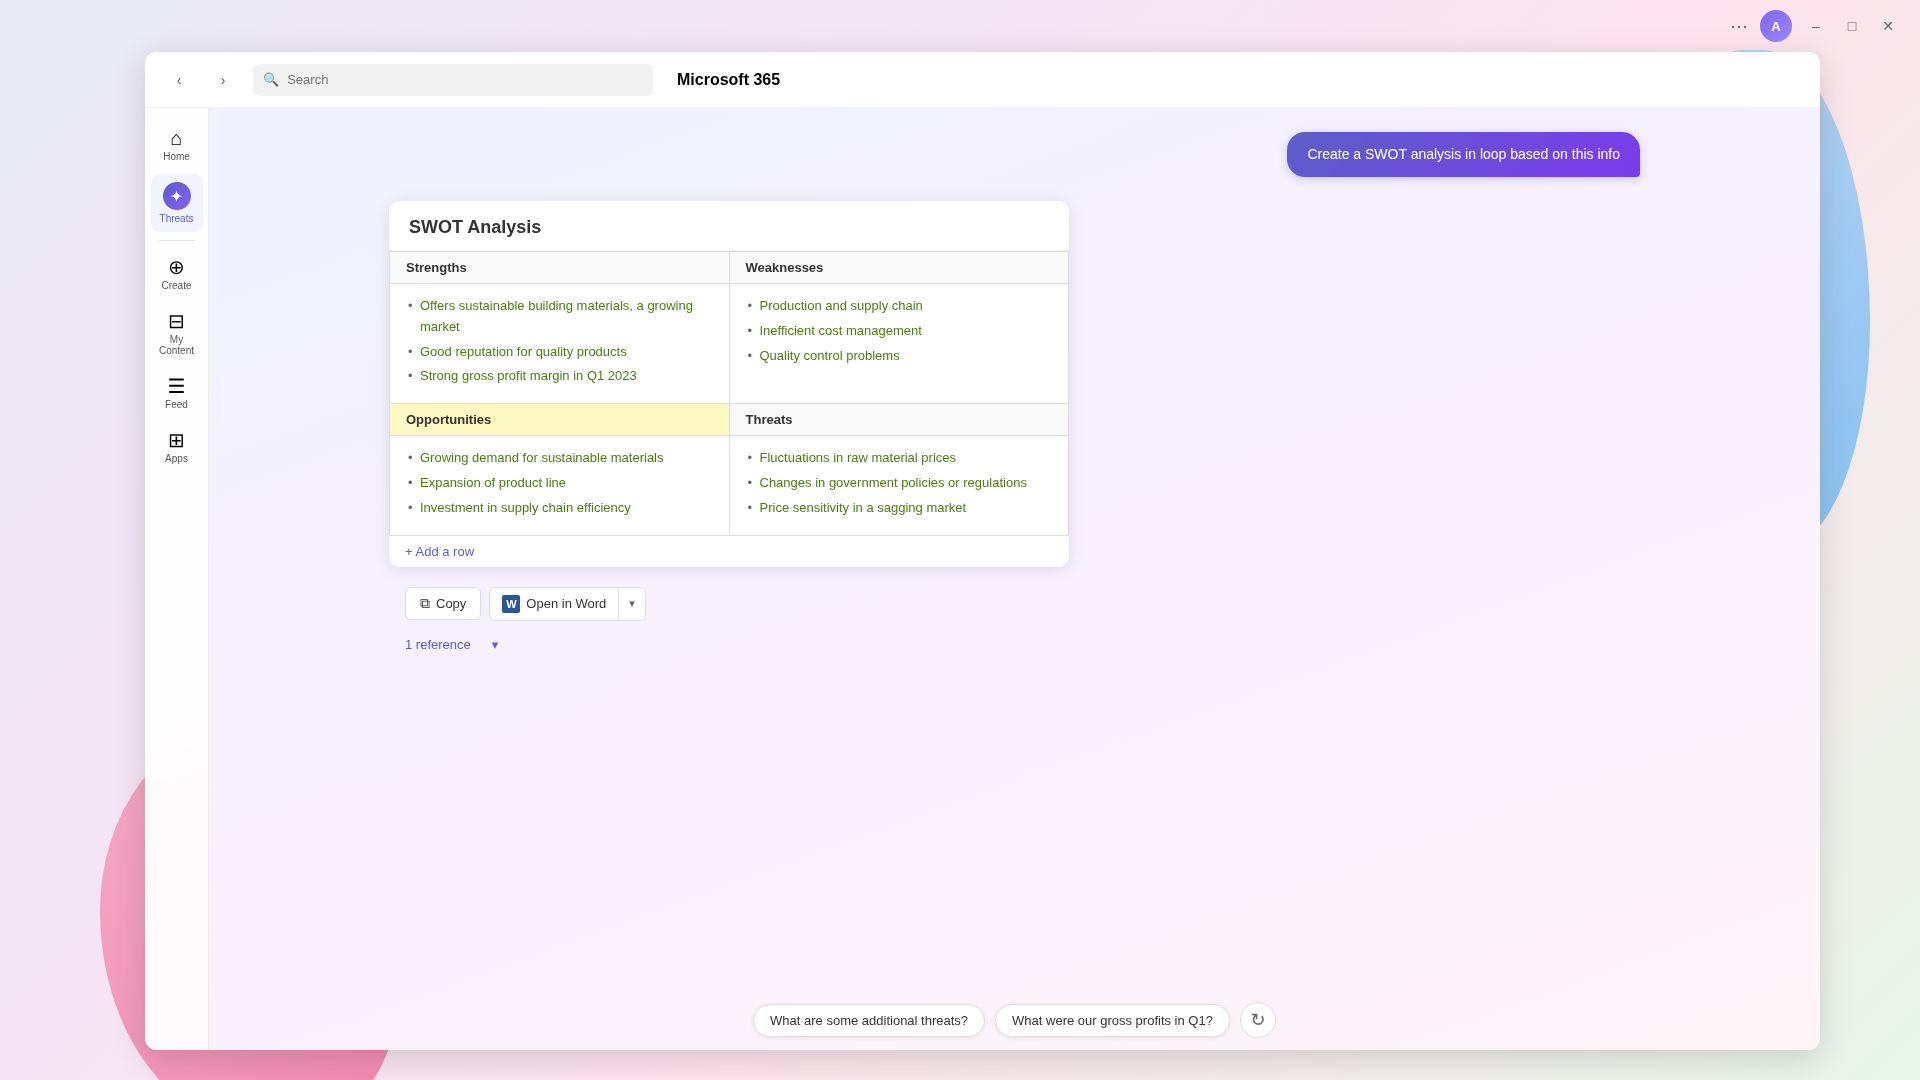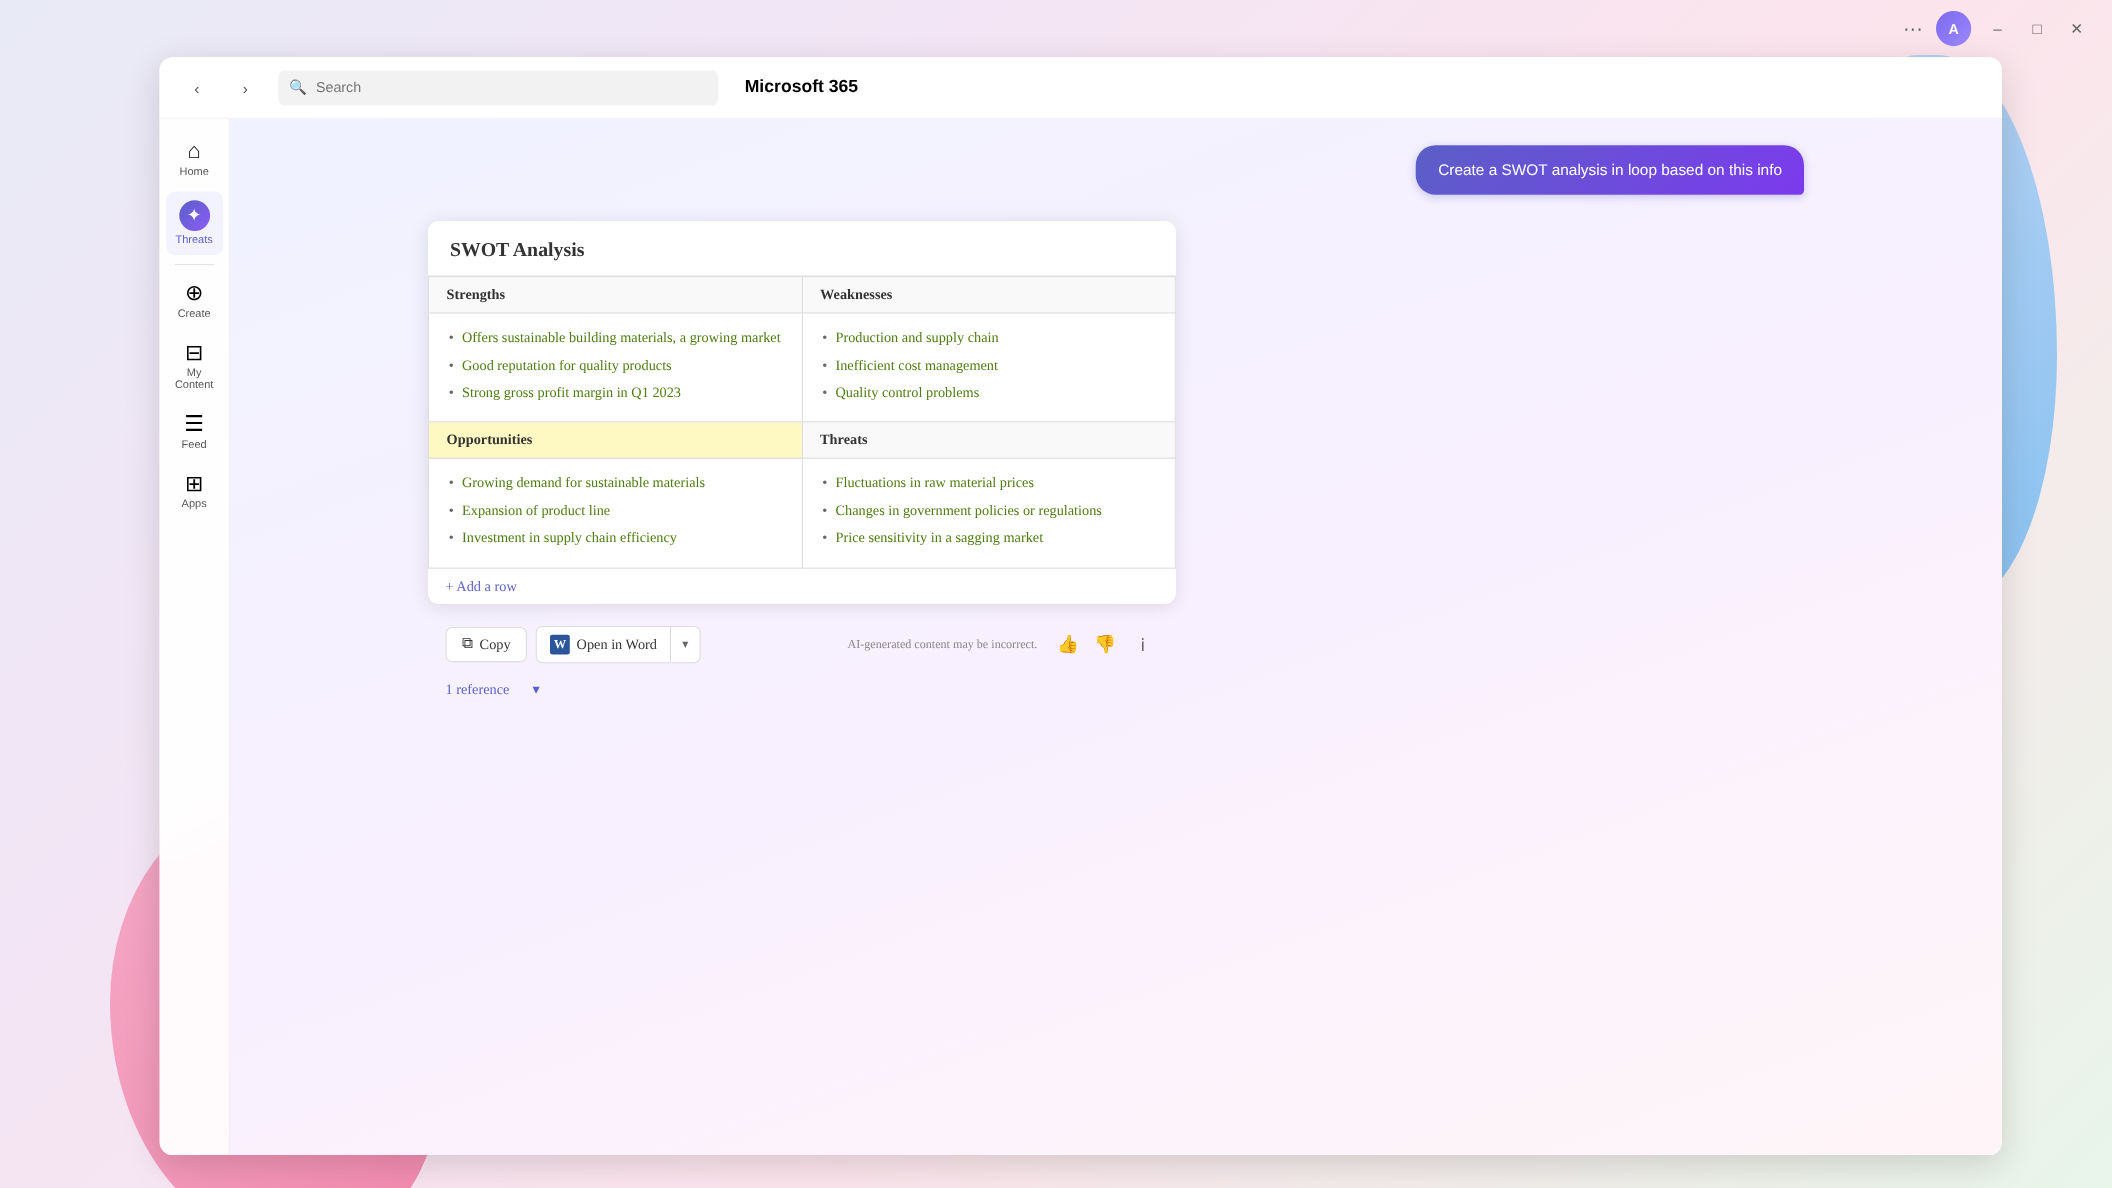--- a/index.html
+++ b/index.html
@@ -250,21 +250,20 @@
       font-size: 14px;
       line-height: 1.5;
       box-shadow: 0 2px 8px rgba(91,95,199,0.3);
     }
 
     
     .ai-response {
       align-self: flex-start;
       width: 100%;
       max-width: 680px;
-      font-family: Liberation Serif, serif;
     }
 
     
     .swot-card {
       background: white;
       border-radius: 10px;
       box-shadow: 0 2px 16px rgba(0,0,0,0.1);
       overflow: hidden;
       margin-bottom: 12px;
     }
@@ -639,31 +638,30 @@
                 <span>Copy</span>
               </button>
               <div class="open-word-btn">
                 <div class="open-word-main">
                   <div class="word-icon">W</div>
                   <span>Open in Word</span>
                 </div>
                 <div class="open-word-chevron">▾</div>
               </div>
             </div>
-            <div class="feedback-icons">
-              <span class="feedback-text">AI-generated content may be incorrect.</span>
-              <div class="feedback-icon" title="Helpful">👍</div>
-              <div class="feedback-icon" title="Not helpful">👎</div>
-              <div class="feedback-icon" title="More info">ℹ</div>
-            </div>
           </div>
 
           <div class="reference-row">
             <span>1 reference</span>
             <span>▾</span>
           </div>
         </div>
       </div>
 
+      <div class="suggestions">
+        <div class="suggestion-chip">What are some additional threats?</div>
+        <div class="suggestion-chip">What were our gross profits in Q1?</div>
+        <div class="refresh-btn" title="Refresh suggestions">↻</div>
+      </div>
 
     </div>
   </div>
 </div>
 
 </body></html>

